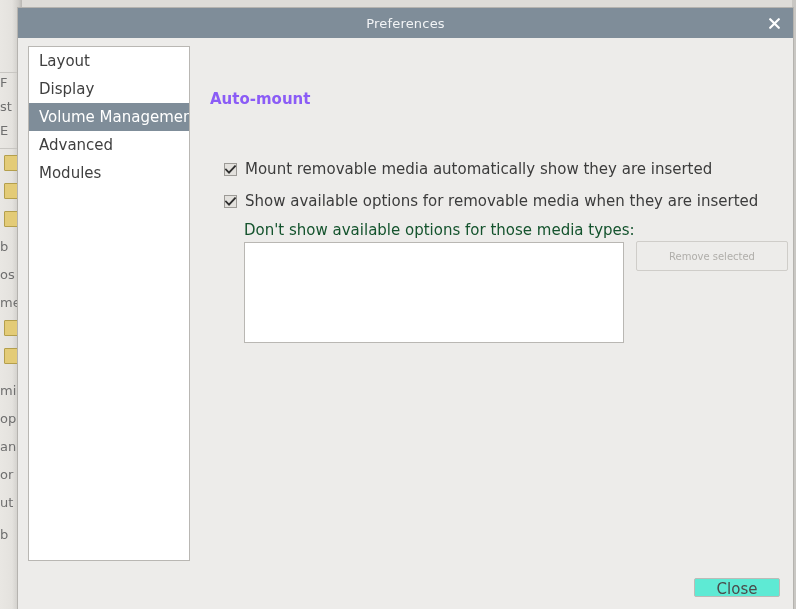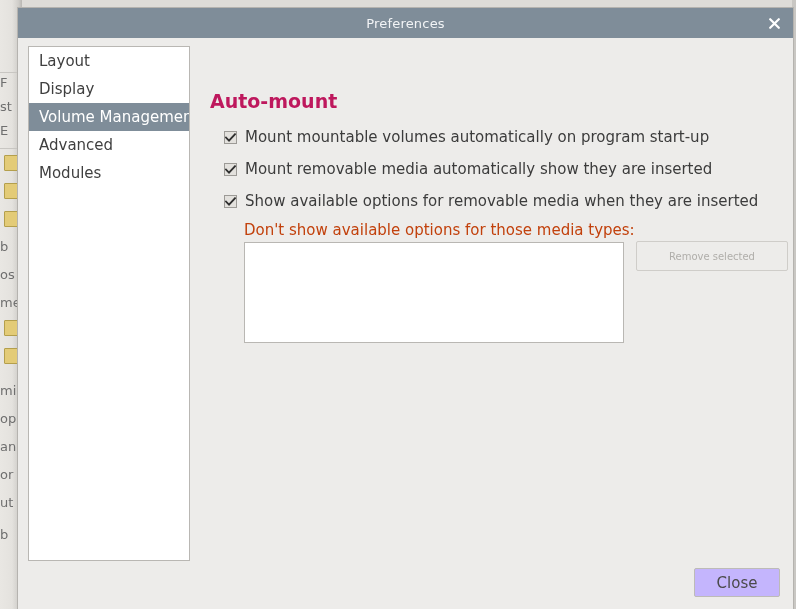--- a/index.html
+++ b/index.html
@@ -146,23 +146,23 @@
     position: absolute;
     left: 172px;
     top: 0;
     right: 0;
     bottom: 0;
   }
   #section-title {
     position: absolute;
     left: 20px;
     top: 52px;
-    font-size: 19px;
+    font-size: 15px;
     font-weight: bold;
-    color: #be185d;
+    color: #8b5cf6;
   }
   .check-row {
     position: absolute;
     left: 34px;
     display: flex;
     align-items: center;
     cursor: default;
   }
   .check-row:nth-of-type(1) { top: 0; }
   .cb {
@@ -182,21 +182,21 @@
     font-size: 15px;
     color: #3c3c3c;
     white-space: nowrap;
   }
 
   #media-label {
     position: absolute;
     left: 54px;
     top: 183px;
     font-size: 15px;
-    color: #c2410c;
+    color: #14532d;
   }
   #media-list {
     position: absolute;
     left: 54px;
     top: 204px;
     width: 378px;
     height: 99px;
     background: #ffffff;
     border: 1px solid #b9b7b3;
     overflow: auto;
@@ -213,22 +213,22 @@
     font-size: 10px;
     font-family: inherit;
     border-radius: 2px;
     cursor: default;
   }
   #close-btn {
     position: absolute;
     right: 13px;
     bottom: 12px;
     width: 86px;
-    height: 29px;
-    background: #c4b5fd;
+    height: 19px;
+    background: #5eead4;
     border: 1px solid #bdbbb7;
     color: #4a4a4a;
     font-size: 15px;
     font-family: inherit;
     border-radius: 2px;
     cursor: pointer;
   }
 </style>
 </head>
 <body>
@@ -277,28 +277,20 @@
       <div class="side-item">Display</div>
       <div class="side-item selected">Volume Management</div>
       <div class="side-item">Advanced</div>
       <div class="side-item">Modules</div>
     </div>
 
     <div id="main">
 
       <div id="section-title">Auto-mount</div>
 
-      <div class="check-row" style="top:90px">
-        <span class="cb">
-          <svg width="11" height="9" viewBox="0 0 11 9" aria-hidden="true">
-            <path d="M1 4.6 L4 7.6 L10 1.2" fill="none" stroke="#2e2e2e" stroke-width="1.8" stroke-linecap="square"></path>
-          </svg>
-        </span>
-        <span class="check-label">Mount mountable volumes automatically on program start-up</span>
-      </div>
 
       <div class="check-row" style="top:122px">
         <span class="cb">
           <svg width="11" height="9" viewBox="0 0 11 9" aria-hidden="true">
             <path d="M1 4.6 L4 7.6 L10 1.2" fill="none" stroke="#2e2e2e" stroke-width="1.8" stroke-linecap="square"></path>
           </svg>
         </span>
         <span class="check-label">Mount removable media automatically show they are inserted</span>
       </div>
 

